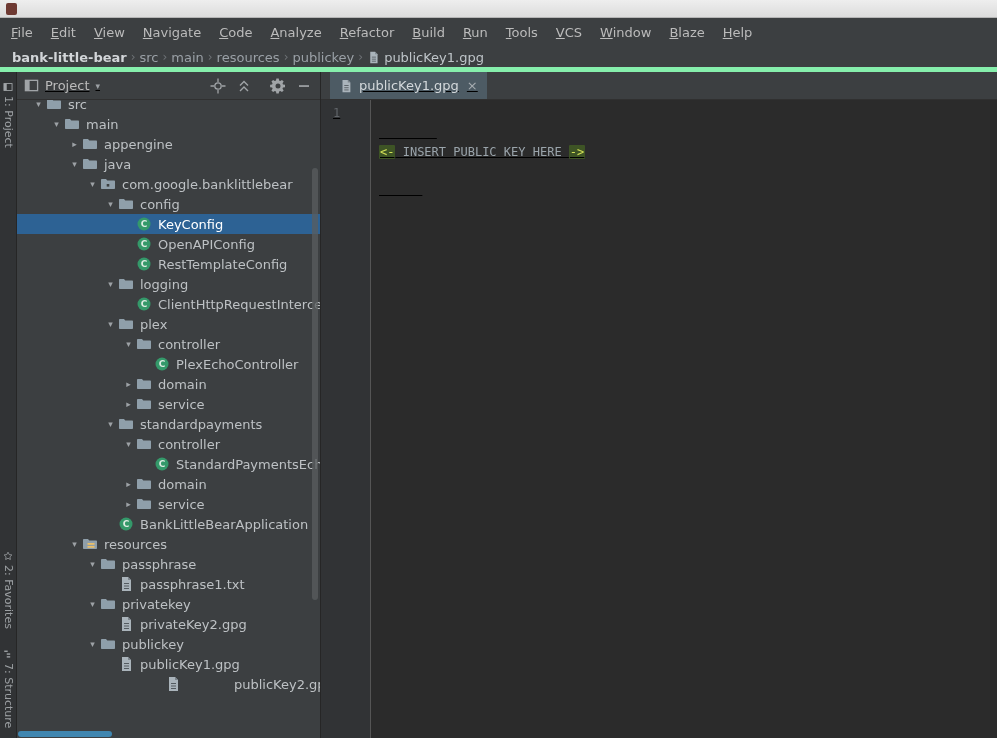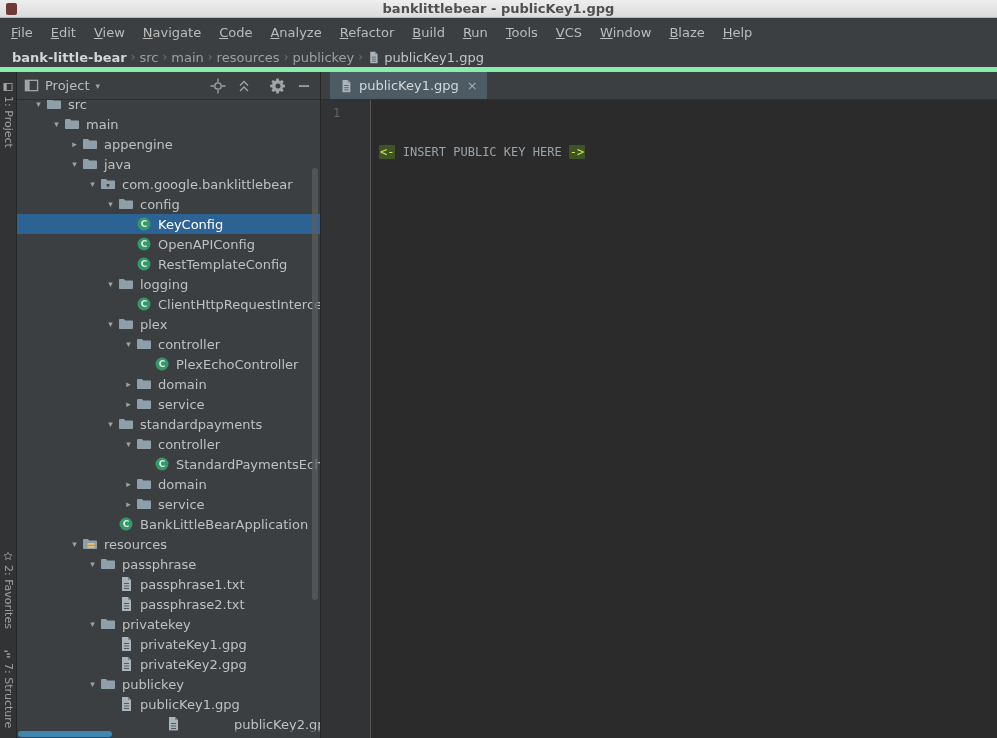--- a/index.html
+++ b/index.html
@@ -31,21 +31,21 @@
   .menu-item::first-letter{text-decoration:underline;}
   
   .breadcrumbs{position:absolute;top:47px;left:0;right:0;height:25px;background:var(--panel-bg);
     display:flex;align-items:center;padding-left:8px;color:#9aa0a6;border-bottom:5px solid #86efac;}
   .crumb{padding:2px 4px;white-space:nowrap;}
   .crumb.first{color:#d2d5d8;font-weight:bold;}
   .crumb.last{color:#bfc5c9;display:inline-flex;align-items:center;gap:4px;}
   .crumb-sep{color:#6d7175;font-size:12px;}
   .crumb-file svg{width:13px;height:13px;display:block;}
   
-  .main{position:absolute;top:72px;left:0;right:0;bottom:0;display:flex;}
+  .main{position:absolute;top:72px;left:0;right:0;bottom:0;display:flex;text-decoration:underline;}
   
   .stripe{width:17px;background:#313335;border-right:1px solid #262626;position:relative;flex:none;}
   .stripe-group{position:absolute;left:0;width:16px;display:flex;flex-direction:column;align-items:center;gap:20px;}
   .stripe-top{top:10px;}
   .stripe-bottom{bottom:10px;}
   .stripe-btn{display:flex;flex-direction:column;align-items:center;gap:4px;}
   .stripe-btn svg{width:10px;height:10px;display:block;}
   .stripe-label{writing-mode:vertical-rl;color:#9ca0a3;font-size:11px;white-space:nowrap;}
   
   .panel{width:304px;flex:none;background:var(--panel-bg);border-right:1px solid #262626;position:relative;overflow:hidden;}
@@ -83,21 +83,20 @@
     padding:6px 0 0 12px;}
   .code-area{flex:1;padding:5px 0 0 8px;font-family:"DejaVu Sans Mono","Liberation Mono",monospace;
     font-size:12px;line-height:19px;color:#9aa4ab;white-space:pre;}
   .tok-match{background:var(--match-bg);color:var(--match-fg);padding:0 1px;border-radius:1px;}
 </style>
 </head>
 <body>
 
 <div class="titlebar">
   <span class="app-icon"></span>
-  <span>banklittlebear - publicKey1.gpg</span>
 </div>
 
 <div class="menubar">
     <span class="menu-item">File</span>
     <span class="menu-item">Edit</span>
     <span class="menu-item">View</span>
     <span class="menu-item">Navigate</span>
     <span class="menu-item">Code</span>
     <span class="menu-item">Analyze</span>
     <span class="menu-item">Refactor</span>
@@ -441,54 +440,28 @@
               <svg viewBox="0 0 16 16">
                 <path fill="#aab4bb" d="M4 1h6l3 3v11H4z"></path>
                 <path fill="#7d868d" d="M10 1l3 3h-3z"></path>
                 <rect x="6" y="7" width="5" height="1" fill="#545b60"></rect>
                 <rect x="6" y="9.5" width="5" height="1" fill="#545b60"></rect>
                 <rect x="6" y="12" width="5" height="1" fill="#545b60"></rect>
               </svg>
             </span>
             <span class="label">passphrase1.txt</span>
           </div>
-          <div class="row" style="padding-left: 86px;">
-            <span class="arrow"></span>
-            <span class="ticon">
-              <svg viewBox="0 0 16 16">
-                <path fill="#aab4bb" d="M4 1h6l3 3v11H4z"></path>
-                <path fill="#7d868d" d="M10 1l3 3h-3z"></path>
-                <rect x="6" y="7" width="5" height="1" fill="#545b60"></rect>
-                <rect x="6" y="9.5" width="5" height="1" fill="#545b60"></rect>
-                <rect x="6" y="12" width="5" height="1" fill="#545b60"></rect>
-              </svg>
-            </span>
-            <span class="label">passphrase2.txt</span>
-          </div>
           <div class="row" style="padding-left: 68px;">
             <span class="arrow">▾</span>
             <span class="ticon">
               <svg viewBox="0 0 16 16">
                 <path fill="#8f9faa" d="M1 4c0-.6.4-1 1-1h4l1.3 1.6H14c.6 0 1 .4 1 1V12c0 .6-.4 1-1 1H2c-.6 0-1-.4-1-1z"></path>
               </svg>
             </span>
             <span class="label">privatekey</span>
-          </div>
-          <div class="row" style="padding-left: 86px;">
-            <span class="arrow"></span>
-            <span class="ticon">
-              <svg viewBox="0 0 16 16">
-                <path fill="#aab4bb" d="M4 1h6l3 3v11H4z"></path>
-                <path fill="#7d868d" d="M10 1l3 3h-3z"></path>
-                <rect x="6" y="7" width="5" height="1" fill="#545b60"></rect>
-                <rect x="6" y="9.5" width="5" height="1" fill="#545b60"></rect>
-                <rect x="6" y="12" width="5" height="1" fill="#545b60"></rect>
-              </svg>
-            </span>
-            <span class="label">privateKey1.gpg</span>
           </div>
           <div class="row" style="padding-left: 86px;">
             <span class="arrow"></span>
             <span class="ticon">
               <svg viewBox="0 0 16 16">
                 <path fill="#aab4bb" d="M4 1h6l3 3v11H4z"></path>
                 <path fill="#7d868d" d="M10 1l3 3h-3z"></path>
                 <rect x="6" y="7" width="5" height="1" fill="#545b60"></rect>
                 <rect x="6" y="9.5" width="5" height="1" fill="#545b60"></rect>
                 <rect x="6" y="12" width="5" height="1" fill="#545b60"></rect>

